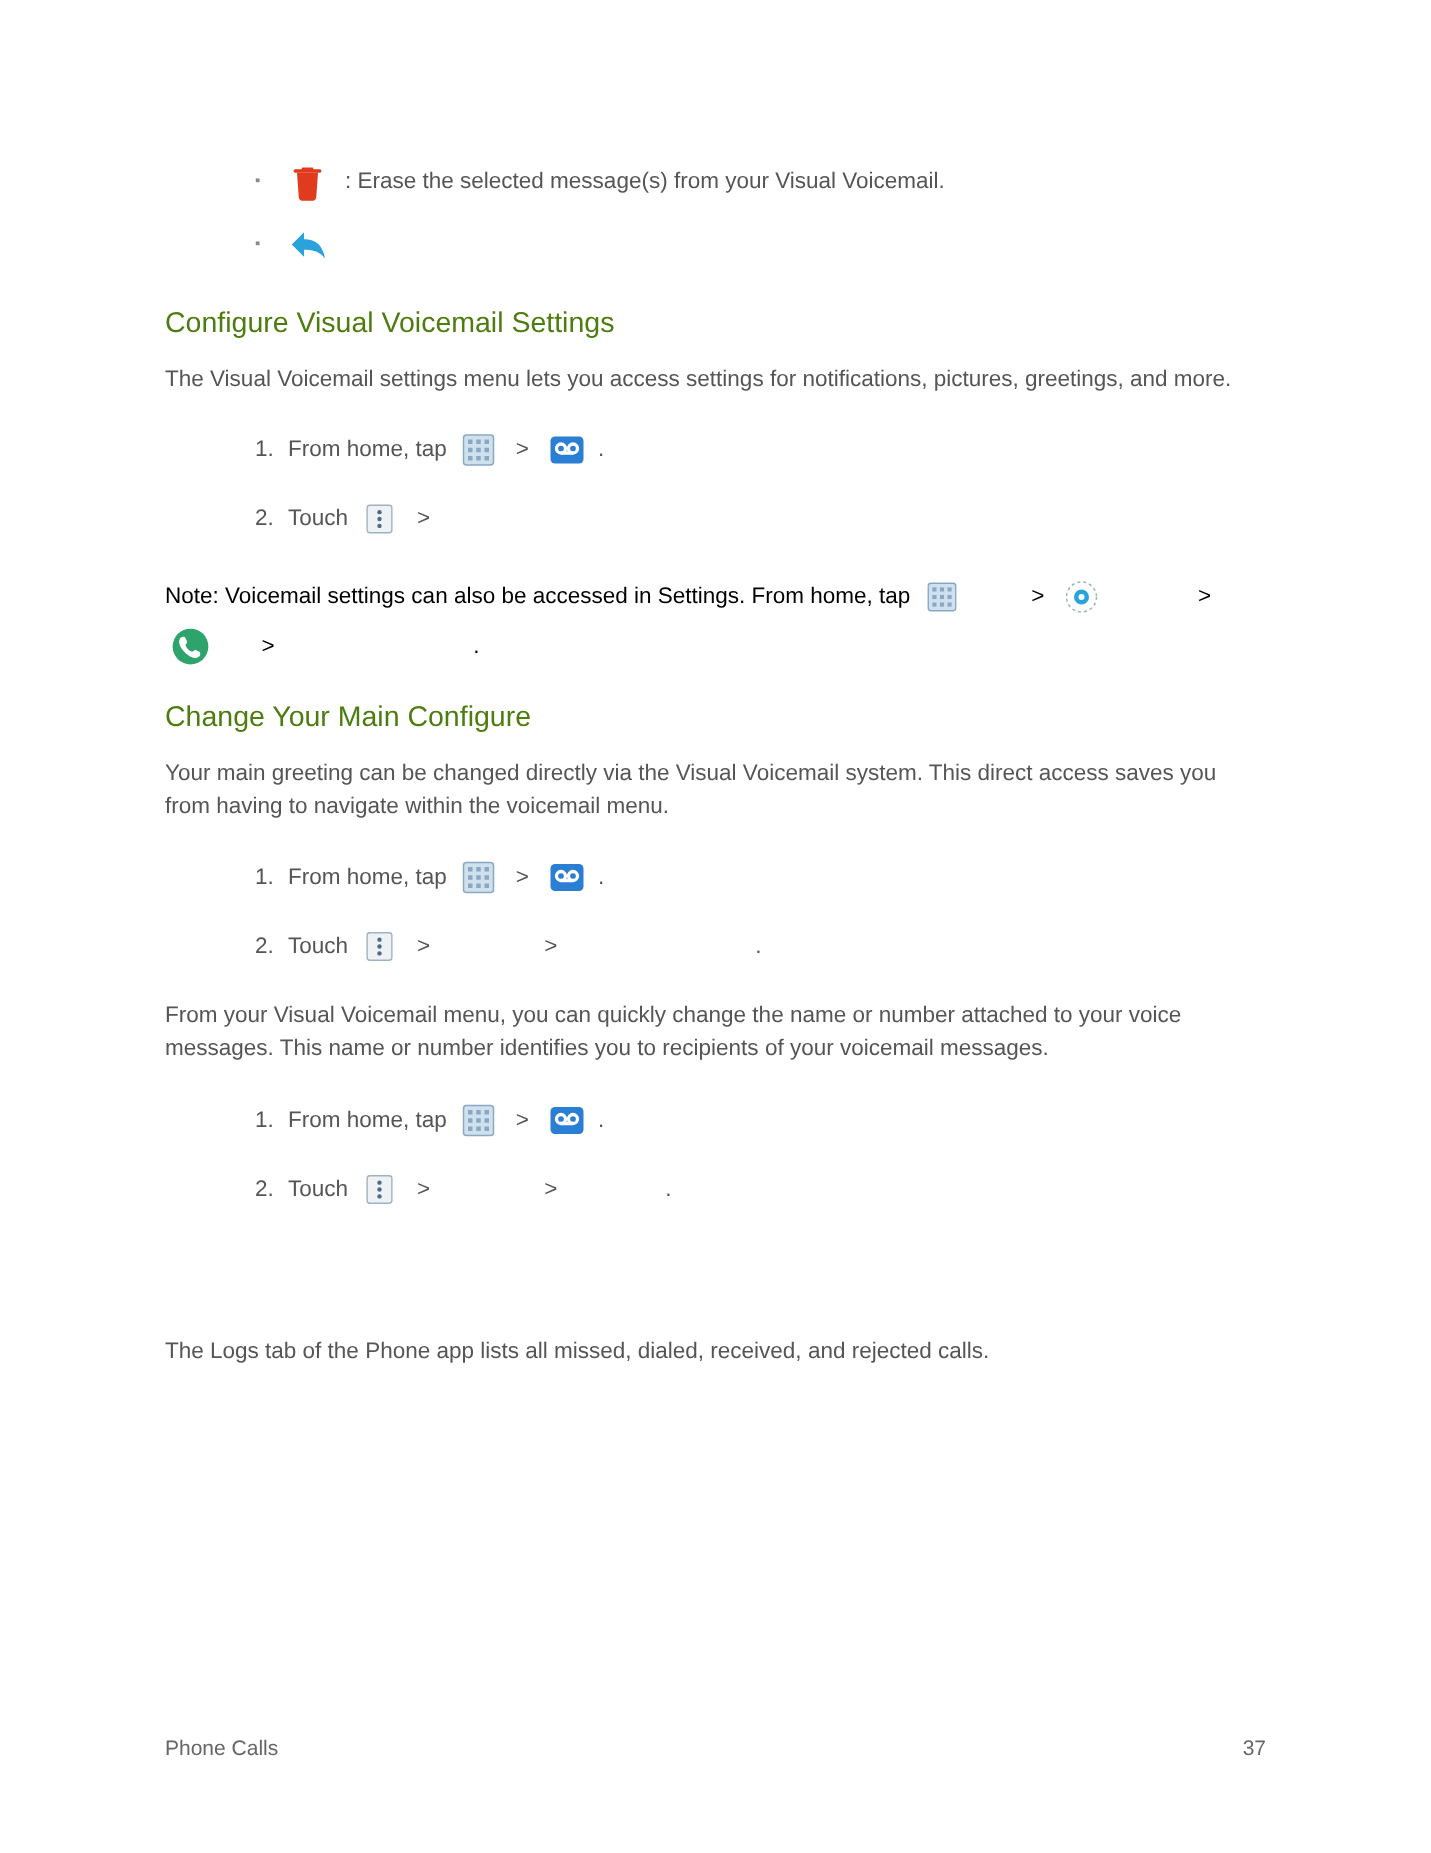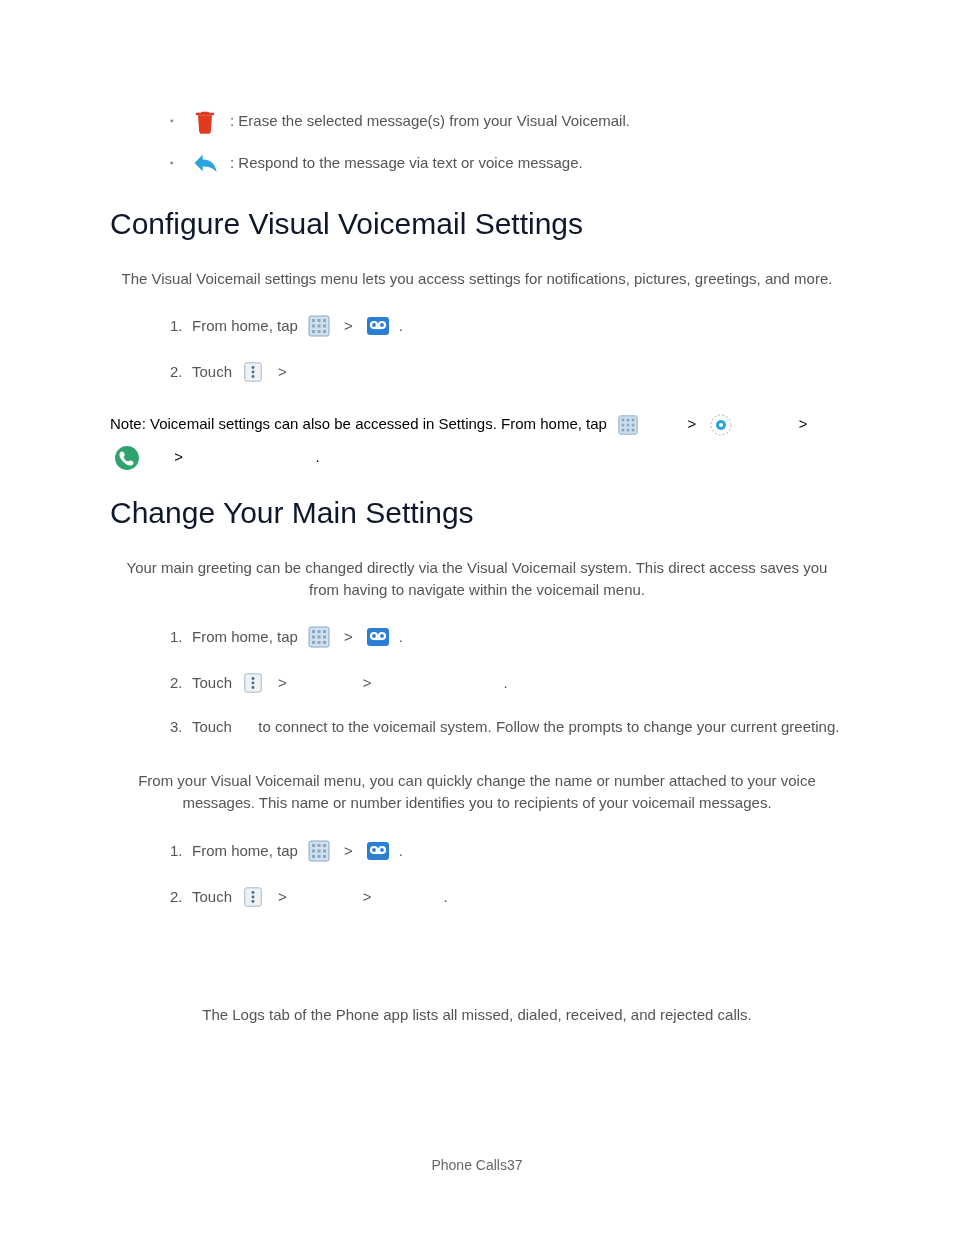--- a/index.html
+++ b/index.html
@@ -12,28 +12,27 @@
     font-size: 15px;
     line-height: 1.45;
   }
   .page {
     width: 954px;
     min-height: 1235px;
     padding: 100px 110px 40px 110px;
     position: relative;
   }
   h2 {
-    color: #0f172a;
+    color: #4d7c0f;
     font-weight: 400;
-    font-size: 30px;
+    font-size: 19px;
     margin: 18px 0 6px 0;
   }
   .para {
-    margin: 22px 0 14px 0;
-    text-align: center;
+    margin: 12px 0 14px 0;
   }
   ul.bullets {
     list-style: none;
     padding: 0;
     margin: 0 0 12px 0;
   }
   ul.bullets li {
     display: flex;
     align-items: center;
     gap: 8px;
@@ -69,21 +68,21 @@
     line-height: 2.2;
   }
   .note .inline-icon { vertical-align: middle; }
   .gt { color: inherit; padding: 0 4px; }
   .footer {
     position: absolute;
     bottom: 60px;
     left: 110px;
     right: 110px;
     display: flex;
-    justify-content: center;
+    justify-content: space-between;
     font-size: 14px;
     color: #666;
   }
   .inline-icon {
     display: inline-flex;
     align-items: center;
     justify-content: center;
     vertical-align: middle;
     flex: 0 0 auto;
   }
@@ -109,21 +108,20 @@
       </span>
       <span>: Erase the selected message(s) from your Visual Voicemail.</span>
     </li>
     <li>
       <span class="bullet-marker">▪</span>
       <span class="inline-icon icon-large">
         <svg viewBox="0 0 24 24" width="28" height="28">
             <path fill="#2aa3dc" d="M10 9V5l-7 7 7 7v-4c5 0 9 1 12 5-1-6-4-11-12-11z"></path>
           </svg>
       </span>
-      <span>: Respond to the message via text or voice message.</span>
     </li>
   </ul>
 
   <h2>Configure Visual Voicemail Settings</h2>
   <div class="para">The Visual Voicemail settings menu lets you access settings for notifications, pictures, greetings, and more.</div>
 
   <ol class="steps">
     <li class="step-inline">
       <span class="num-cell">1.</span>
       <span>From home, tap </span>
@@ -209,21 +207,21 @@
           <circle cx="12" cy="12" r="11" fill="#2ea36b"></circle>
           <path fill="#fff" d="M7 6c1 0 2 0 2 1l1 2c0 1-1 1-1 2s2 4 4 4 1-1 2-1l2 1c1 0 1 1 1 2 0 1-2 2-3 2-4 0-10-6-10-10 0-1 1-3 2-3z"></path>
         </svg>
     </span>
     <span style="display:inline-block;width:18px"></span>
     <span class="gt">&gt;</span>
     <span style="display:inline-block;width:120px"></span>
     <span>.</span>
   </div>
 
-  <h2>Change Your Main Settings</h2>
+  <h2>Change Your Main Configure</h2>
   <div class="para">Your main greeting can be changed directly via the Visual Voicemail system. This direct access saves you from having to navigate within the voicemail menu.</div>
 
   <ol class="steps">
     <li class="step-inline">
       <span class="num-cell">1.</span>
       <span>From home, tap </span>
       <span class="inline-icon icon-med icon-pad">
         <svg viewBox="0 0 24 24" width="24" height="24">
             <rect x="2" y="2" width="20" height="20" rx="2" fill="#cfe0ef" stroke="#8aa8c2"></rect>
             <g fill="#8aa8c2">
@@ -264,26 +262,20 @@
               <circle cx="12" cy="17" r="1.6"></circle>
             </g>
           </svg>
       </span>
       <span class="gt">&gt;</span>
       <span style="display:inline-block;width:60px"></span>
       <span class="gt">&gt;</span>
       <span style="display:inline-block;width:120px"></span>
       <span>.</span>
     </li>
-    <li class="step-block">
-      <span class="num-cell">3.</span>
-      <span>Touch </span>
-      <span style="display:inline-block;width:18px"></span>
-      <span> to connect to the voicemail system. Follow the prompts to change your current greeting.</span>
-    </li>
   </ol>
 
   <div class="para">From your Visual Voicemail menu, you can quickly change the name or number attached to your voice messages. This name or number identifies you to recipients of your voicemail messages.</div>
 
   <ol class="steps">
     <li class="step-inline">
       <span class="num-cell">1.</span>
       <span>From home, tap </span>
       <span class="inline-icon icon-med icon-pad">
         <svg viewBox="0 0 24 24" width="24" height="24">

